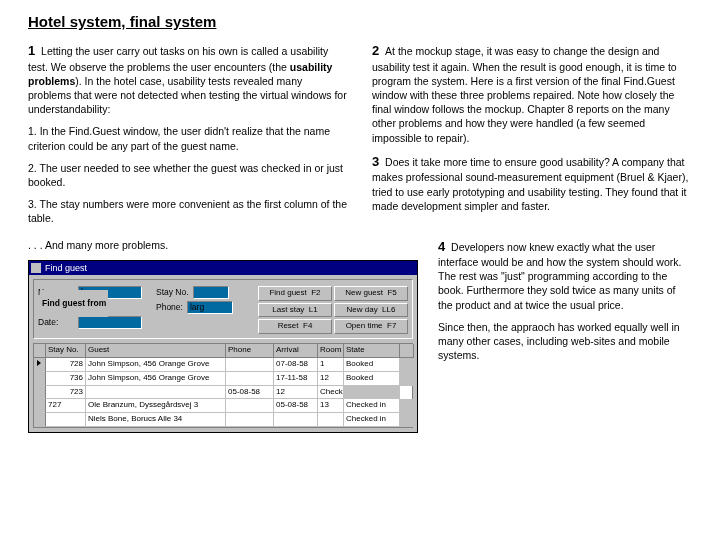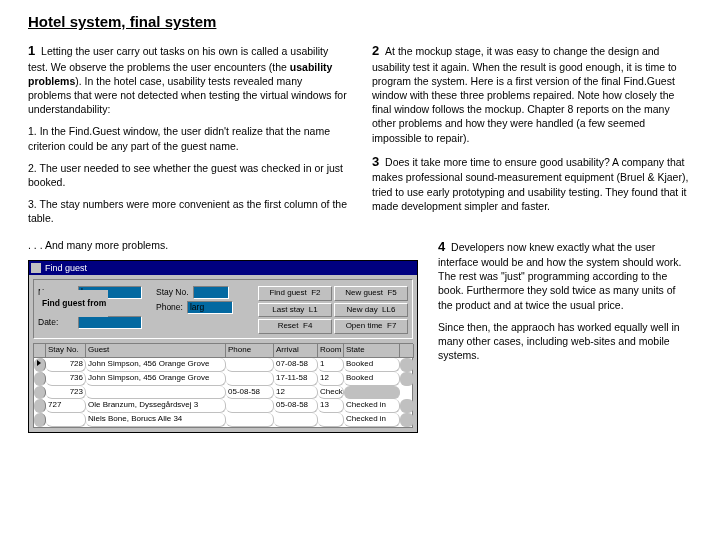--- a/index.html
+++ b/index.html
@@ -130,21 +130,20 @@
     font-weight: normal;
     white-space: nowrap;
     overflow: hidden;
   }
   .tr > div {
     border-right: 1px solid #c0c0c0;
     border-bottom: 1px solid #c0c0c0;
     padding: 1px 2px;
     white-space: nowrap;
     overflow: hidden;
-    border-radius: 6px;
   }
   .rowhdr {
     background: #c0c0c0;
     border-right: 1px solid #808080 !important;
   }
   .tri {
     display:inline-block;
     width:0;height:0;
     border-top:3px solid transparent;
     border-bottom:3px solid transparent;

